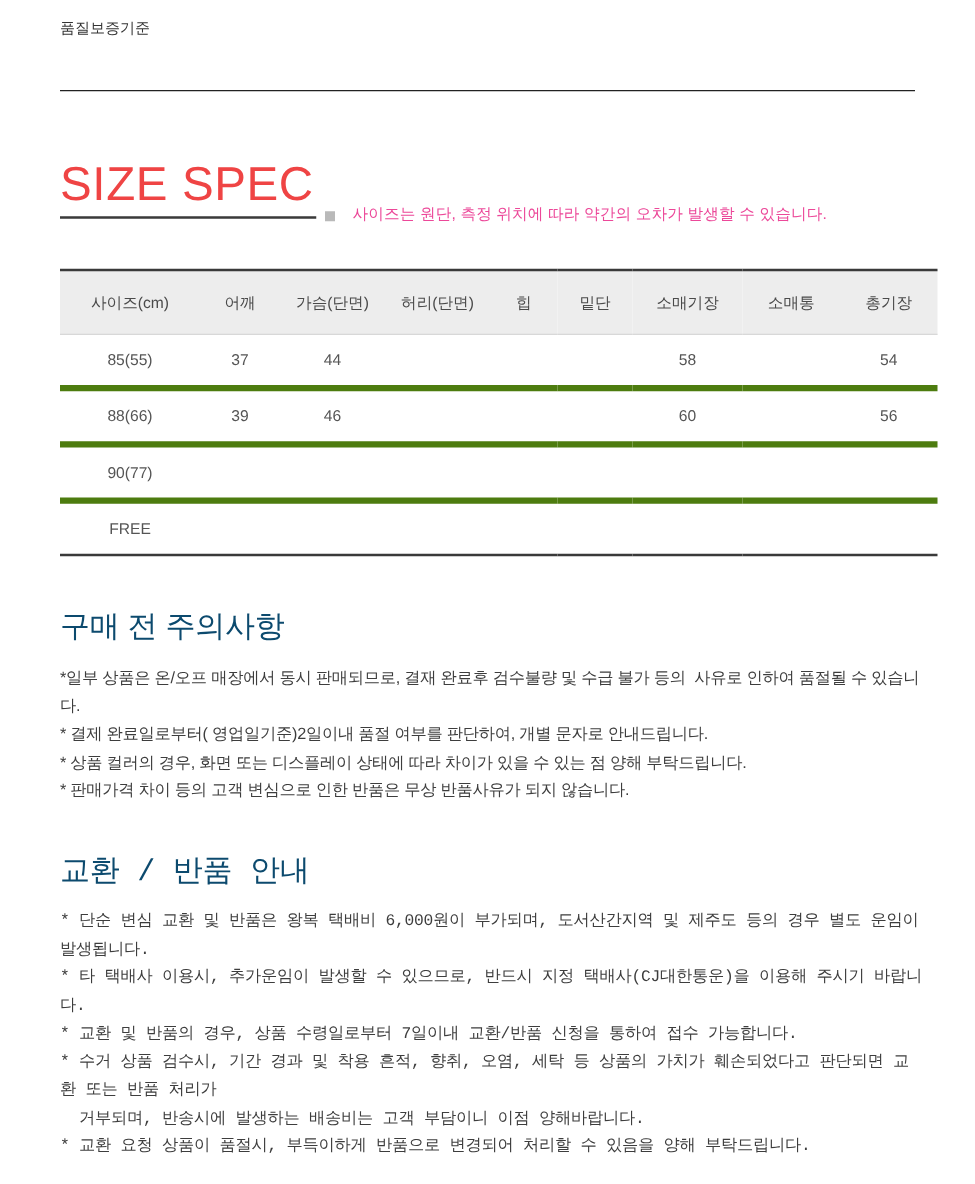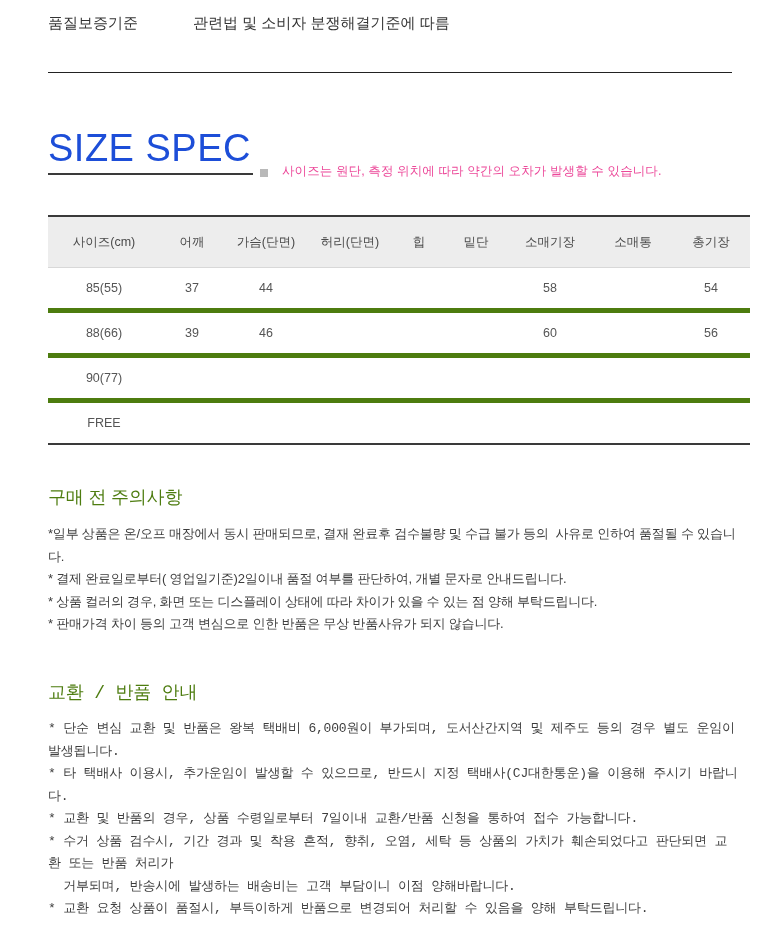--- a/index.html
+++ b/index.html
@@ -21,21 +21,21 @@
   }
 
   
   .warranty {
     position: absolute;
     left: 48px;
     top: 14px;
     width: 684px;
     display: flex;
     align-items: center;
-    font-size: 15px;
+    font-size: 12px;
     color: #333;
   }
   .warranty .label {
     width: 145px;
     flex: 0 0 145px;
   }
   .warranty .value {
     flex: 1 1 auto;
   }
   .top-rule {
@@ -54,21 +54,21 @@
     top: 125px;
     width: 684px;
     height: 60px;
   }
   .spec-title {
     position: absolute;
     left: 0;
     top: 0;
     font-size: 38px;
     letter-spacing: 0.5px;
-    color: #1d4ed8;
+    color: #ef4444;
     font-weight: normal;
     line-height: 46px;
   }
   .spec-underline {
     position: absolute;
     left: 0;
     top: 48px;
     width: 205px;
     height: 2px;
     background: #3a3a3a;
@@ -123,22 +123,22 @@
     border-bottom: 2px solid #3a3a3a;
   }
 
   
   .section {
     position: absolute;
     left: 48px;
     width: 690px;
   }
   .section-title {
-    font-size: 18px;
-    color: #4d7c0f;
+    font-size: 24px;
+    color: #0c4a6e;
     margin: 0 0 14px 0;
     font-weight: normal;
     letter-spacing: -0.2px;
   }
   .section ul {
     margin: 0;
     padding: 0;
     list-style: none;
   }
   .section li {
@@ -151,21 +151,20 @@
   #purchase-section { top: 485px; }
   #exchange-section { top: 680px; font-family: Liberation Mono, monospace; }
 </style>
 </head>
 <body>
 
 <div class="page">
 
   <div class="warranty">
     <span class="label">품질보증기준</span>
-    <span class="value">관련법 및 소비자 분쟁해결기준에 따름</span>
   </div>
 
   <div class="top-rule"></div>
 
   <div class="spec-head">
     <div class="spec-title">SIZE SPEC</div>
     <div class="spec-underline"></div>
     <div class="spec-marker"></div>
     <div class="spec-note">사이즈는 원단, 측정 위치에 따라 약간의 오차가 발생할 수 있습니다.</div>
   </div>

